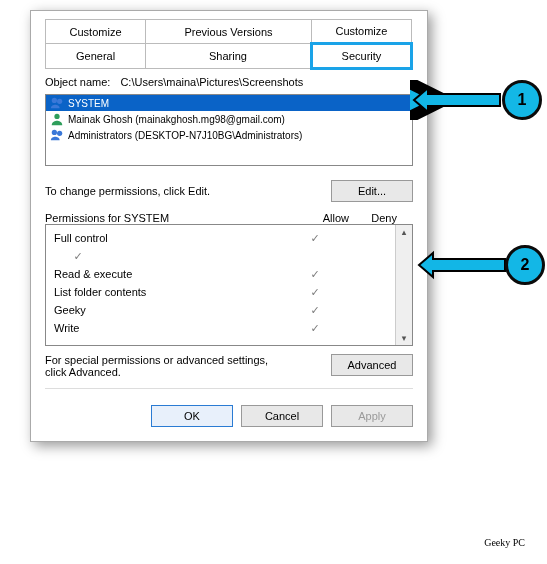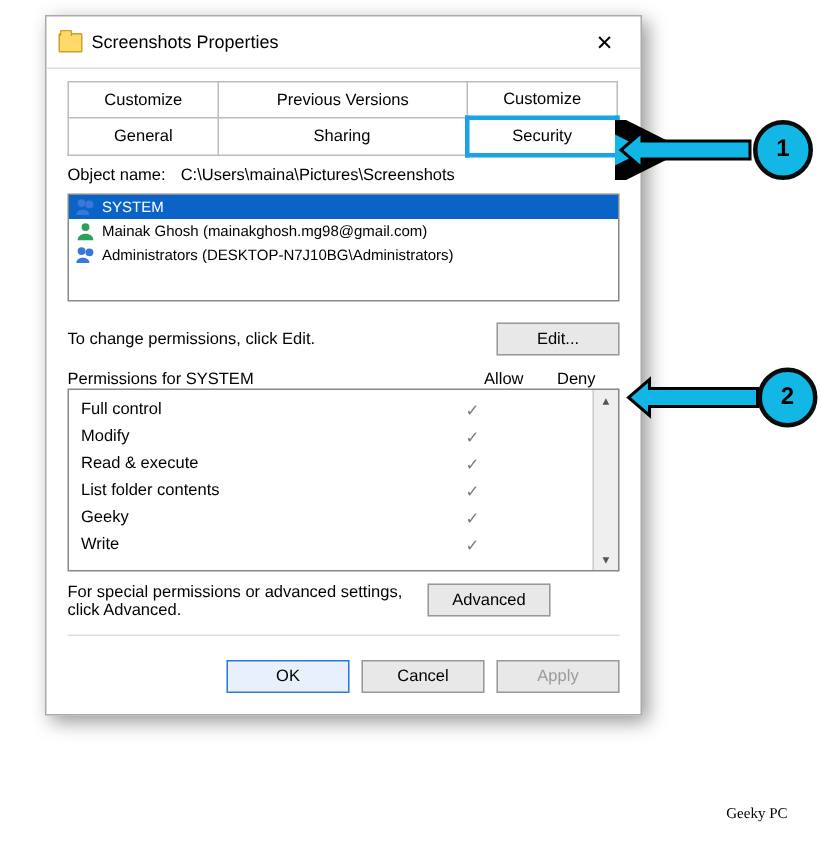--- a/index.html
+++ b/index.html
@@ -39,25 +39,20 @@
 hr.sep{border:none;border-top:1px solid #ddd;margin:10px 0}
 
 .arrow{position:absolute;pointer-events:none}
 .circ{position:absolute;width:34px;height:34px;border:3px solid #0b0b0b;border-radius:50%;background:#13b7e6;display:flex;align-items:center;justify-content:center;font-weight:bold;font-size:16px;color:#000}
 .wm{position:absolute;right:22px;bottom:16px;font-family:"Comic Sans MS",cursive;font-size:10px;color:#000}
 </style>
 </head>
 <body>
 
 <div class="dialog">
-  <div class="titlebar">
-    <span class="ficon"></span>
-    <span class="ttl">Screenshots Properties</span>
-    <span class="closex">✕</span>
-  </div>
   <div class="content">
     <div class="tabstrip">
       <table>
           <tbody>
             <tr id="tabrow1">
               <td>Customize</td>
               <td>Previous Versions</td>
               <td>Customize</td>
             </tr>
             <tr id="tabrow2">
@@ -118,21 +113,20 @@
       <span style="width:16px"></span>
     </div>
     <div class="permbox">
       <div class="rows" id="prows">
           <div class="prow">
             <span class="pname">Full control</span>
             <span class="col chk">✓</span>
             <span class="col chk"></span>
           </div>
           <div class="prow">
-            <span class="pname">Modify</span>
             <span class="col chk">✓</span>
             <span class="col chk"></span>
           </div>
           <div class="prow">
             <span class="pname">Read &amp; execute</span>
             <span class="col chk">✓</span>
             <span class="col chk"></span>
           </div>
           <div class="prow">
             <span class="pname">List folder contents</span>
@@ -149,21 +143,21 @@
             <span class="col chk">✓</span>
             <span class="col chk"></span>
           </div>
         </div>
       <div class="sb">
           <span class="ar">▴</span>
           <span class="ar">▾</span>
         </div>
     </div>
 
-    <div class="row" style="justify-content:flex-start;align-items:flex-start;margin-top:8px">
+    <div class="row" style="justify-content:space-between;align-items:flex-start;margin-top:8px">
       <span style="max-width:230px">For special permissions or advanced settings, click Advanced.</span>
       <button class="btn">Advanced</button>
     </div>
 
     <hr class="sep">
 
     <div class="btnrow">
       <button class="btn okbtn">OK</button>
       <button class="btn">Cancel</button>
       <button class="btn" disabled="">Apply</button>

